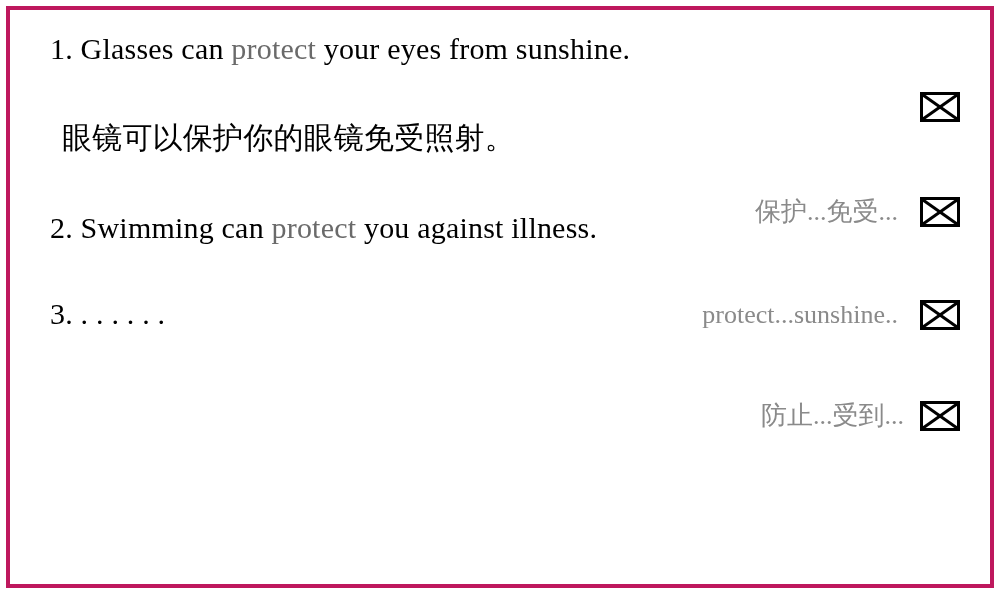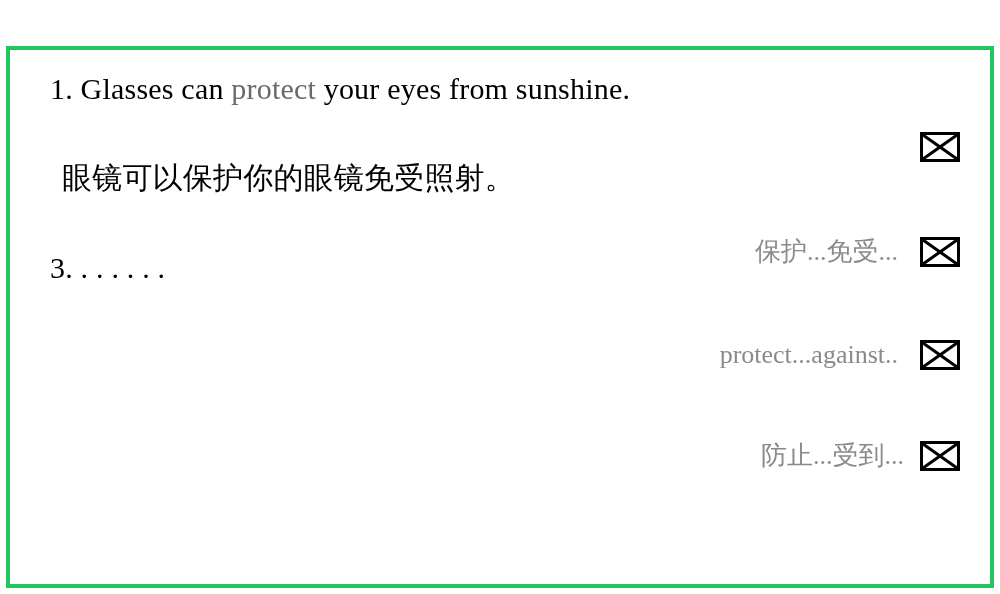--- a/index.html
+++ b/index.html
@@ -12,24 +12,23 @@
     height: 594px;
     background: #fff;
     position: relative;
   }
   .frame {
     position: absolute;
     top: 6px;
     left: 6px;
     right: 6px;
     bottom: 6px;
-    border: 4px solid #22c55e;
+    border: 4px solid #be185d;
     padding: 22px 30px 22px 40px;
     font-family: "Times New Roman", "SimSun", serif;
-    margin-top: 40px;
   }
   .content {
     position: relative;
     width: 100%;
     height: 100%;
   }
   .line {
     font-size: 30px;
     color: #000;
     margin-bottom: 52px;
@@ -90,20 +89,23 @@
   <div class="content">
 
     <div class="line">
       <span class="num">1.</span><span class="body"><span> Glasses can </span><span class="highlight">protect</span><span> your eyes from sunshine.</span></span>
     </div>
 
     <div class="line cn">
       <span class="body"><span>眼镜可以保护你的眼镜免受照射。</span></span>
     </div>
 
+    <div class="line">
+      <span class="num">2.</span><span class="body"><span> Swimming can </span><span class="highlight">protect</span><span> you against illness.</span></span>
+    </div>
 
 
     <div class="line">
       <span class="num">3.</span><span class="body"><span> . . . . . .</span></span>
     </div>
 
     <div class="anno-col">
 
       <div class="anno anno-1">
         <span class="anno-icon">
@@ -120,21 +122,21 @@
         <span class="anno-icon">
           <svg width="40" height="30" viewBox="0 0 40 30">
             <rect x="1.5" y="1.5" width="37" height="27" fill="none" stroke="#000" stroke-width="3"></rect>
             <line x1="3" y1="3" x2="37" y2="27" stroke="#000" stroke-width="3"></line>
             <line x1="37" y1="3" x2="3" y2="27" stroke="#000" stroke-width="3"></line>
           </svg>
         </span>
       </div>
 
       <div class="anno anno-3">
-        <span class="anno-label">protect...against..</span>
+        <span class="anno-label">protect...sunshine..</span>
         <span class="anno-icon">
           <svg width="40" height="30" viewBox="0 0 40 30">
             <rect x="1.5" y="1.5" width="37" height="27" fill="none" stroke="#000" stroke-width="3"></rect>
             <line x1="3" y1="3" x2="37" y2="27" stroke="#000" stroke-width="3"></line>
             <line x1="37" y1="3" x2="3" y2="27" stroke="#000" stroke-width="3"></line>
           </svg>
         </span>
       </div>
 
       <div class="anno anno-4">

